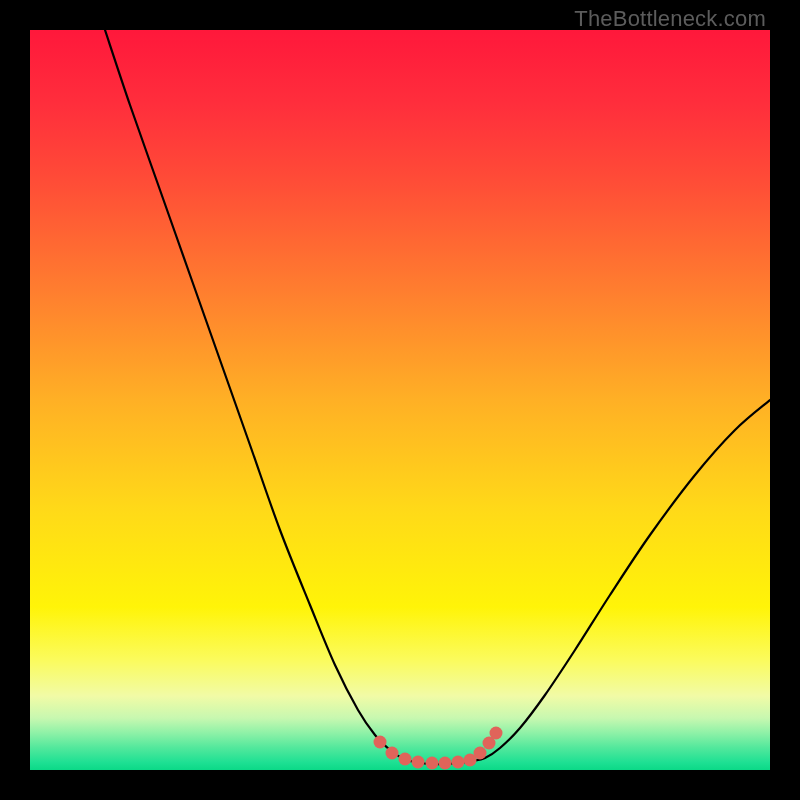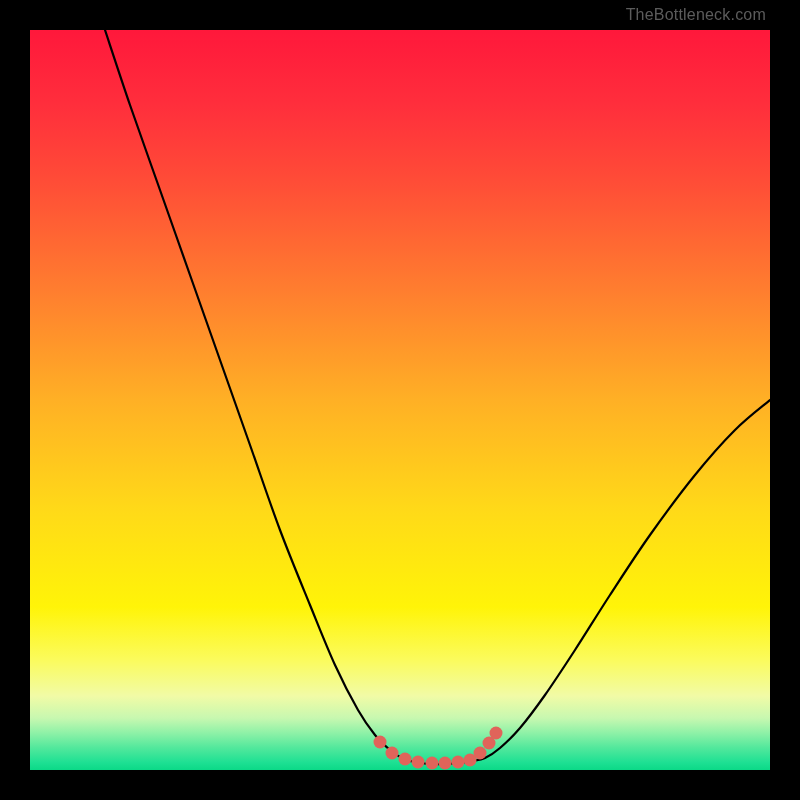--- a/index.html
+++ b/index.html
@@ -31,21 +31,21 @@
     left: 0;
     top: 0;
     width: 100%;
     height: 100%;
   }
   .watermark {
     position: absolute;
     top: 6px;
     right: 34px;
     color: #5c5c5c;
-    font-size: 16px;
+    font-size: 22px;
     font-weight: 500;
     letter-spacing: 0.2px;
     font-family: Arial, Helvetica, sans-serif;
   }
 </style>
 </head>
 <body>
 
 <div class="frame">
   <svg class="gradient" viewBox="0 0 740 740" preserveAspectRatio="none">

